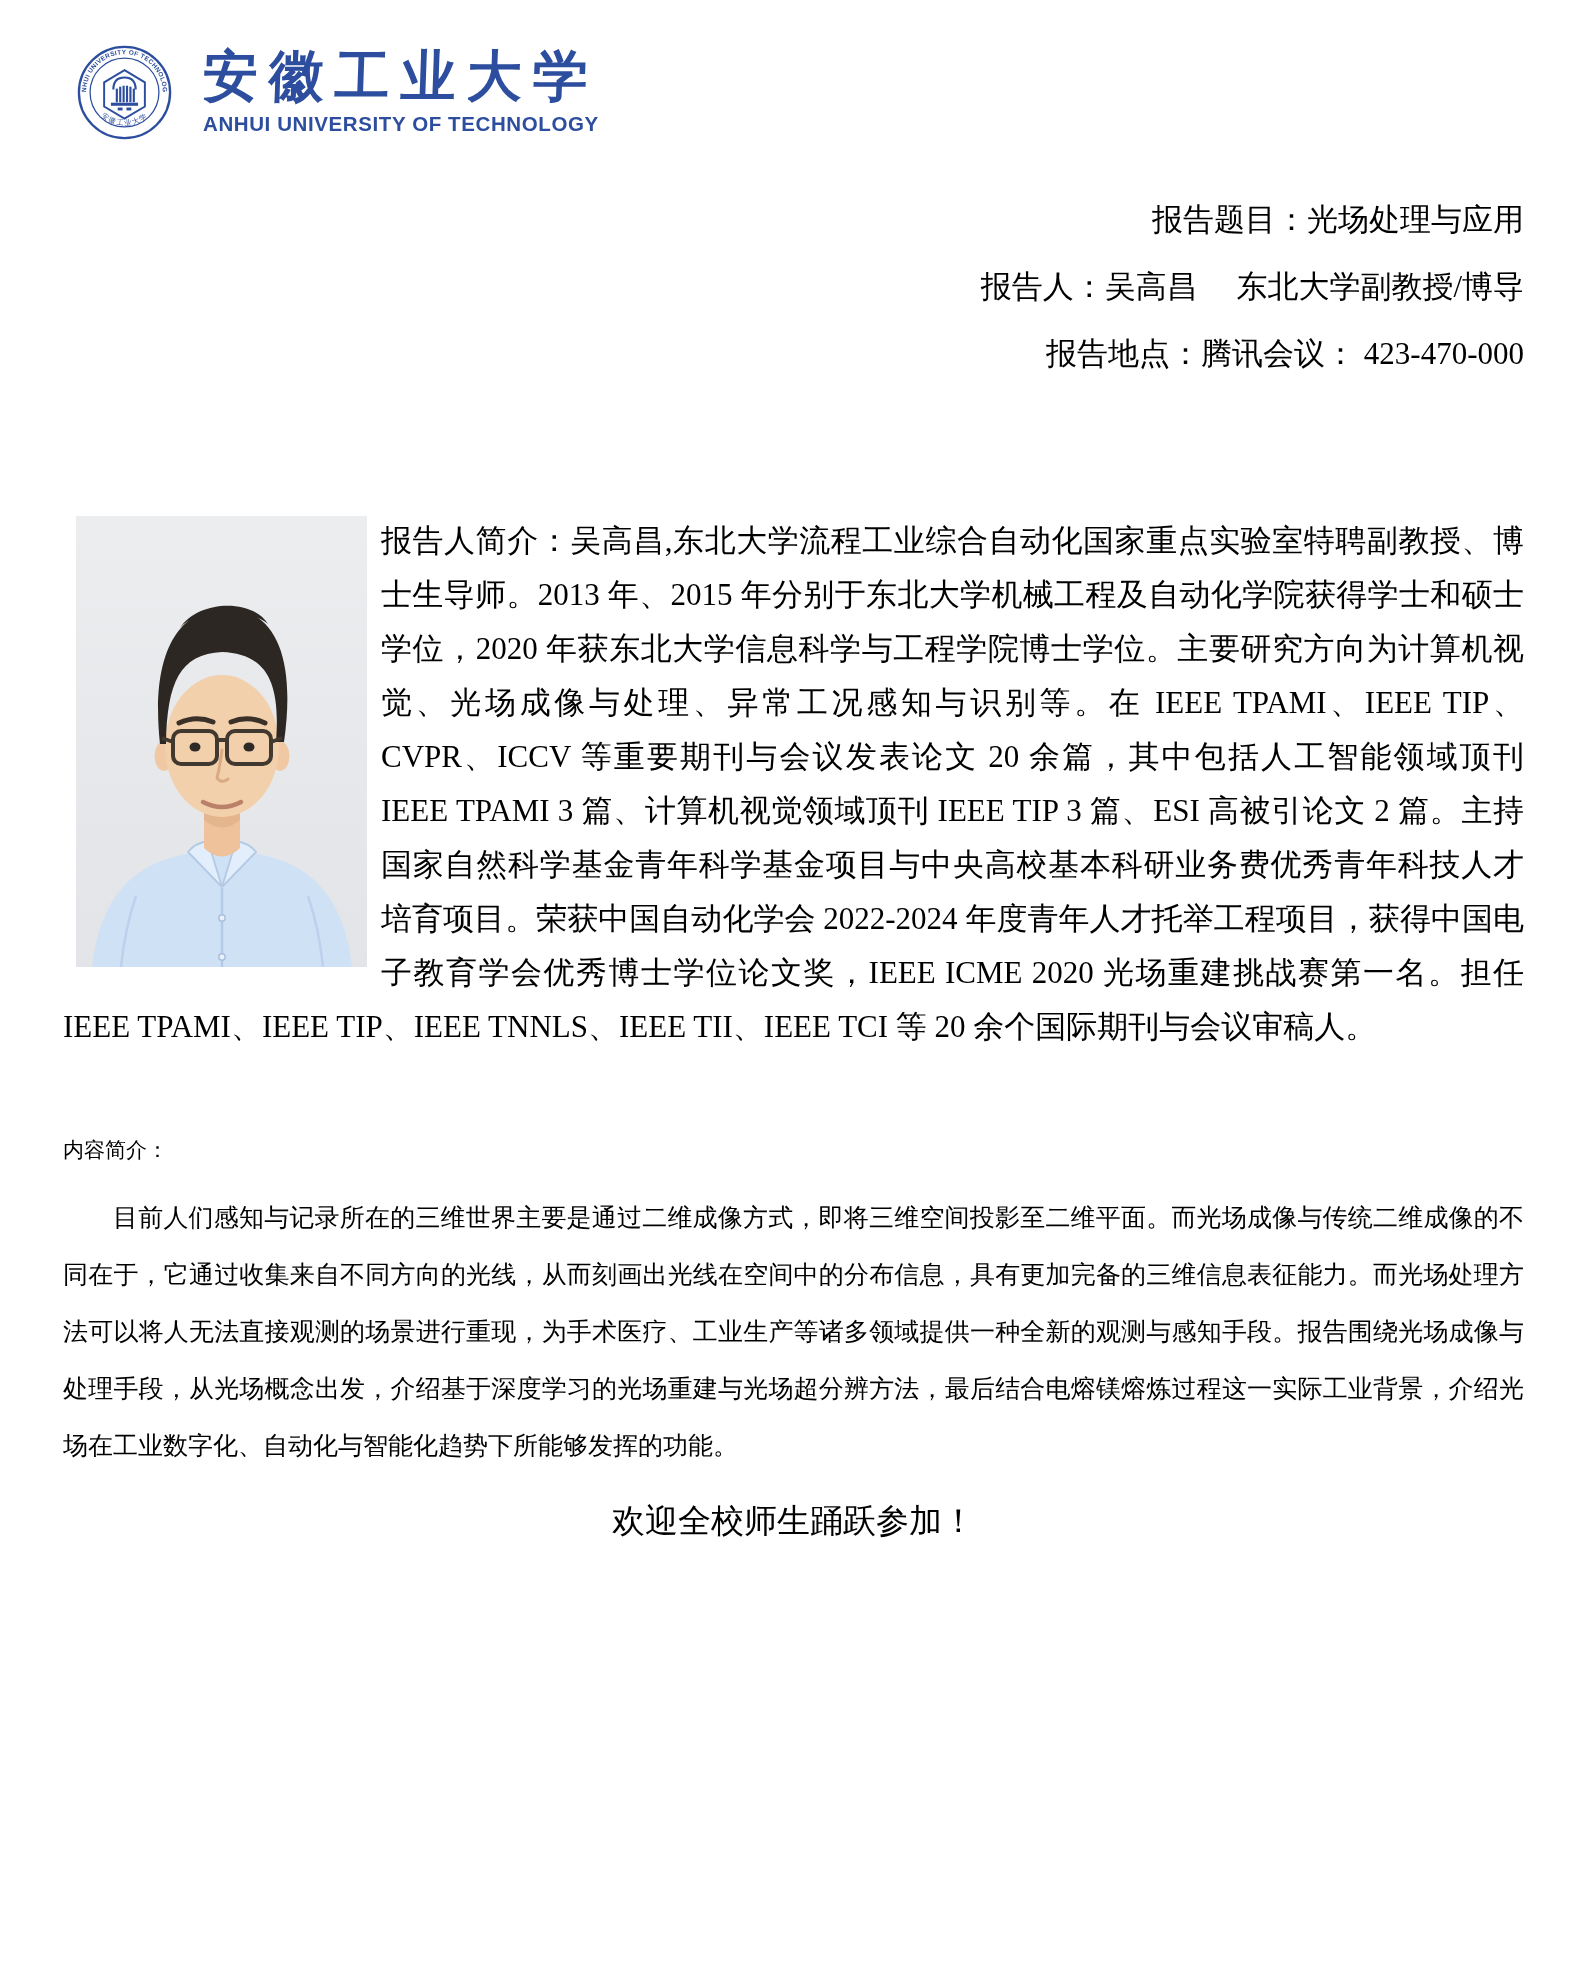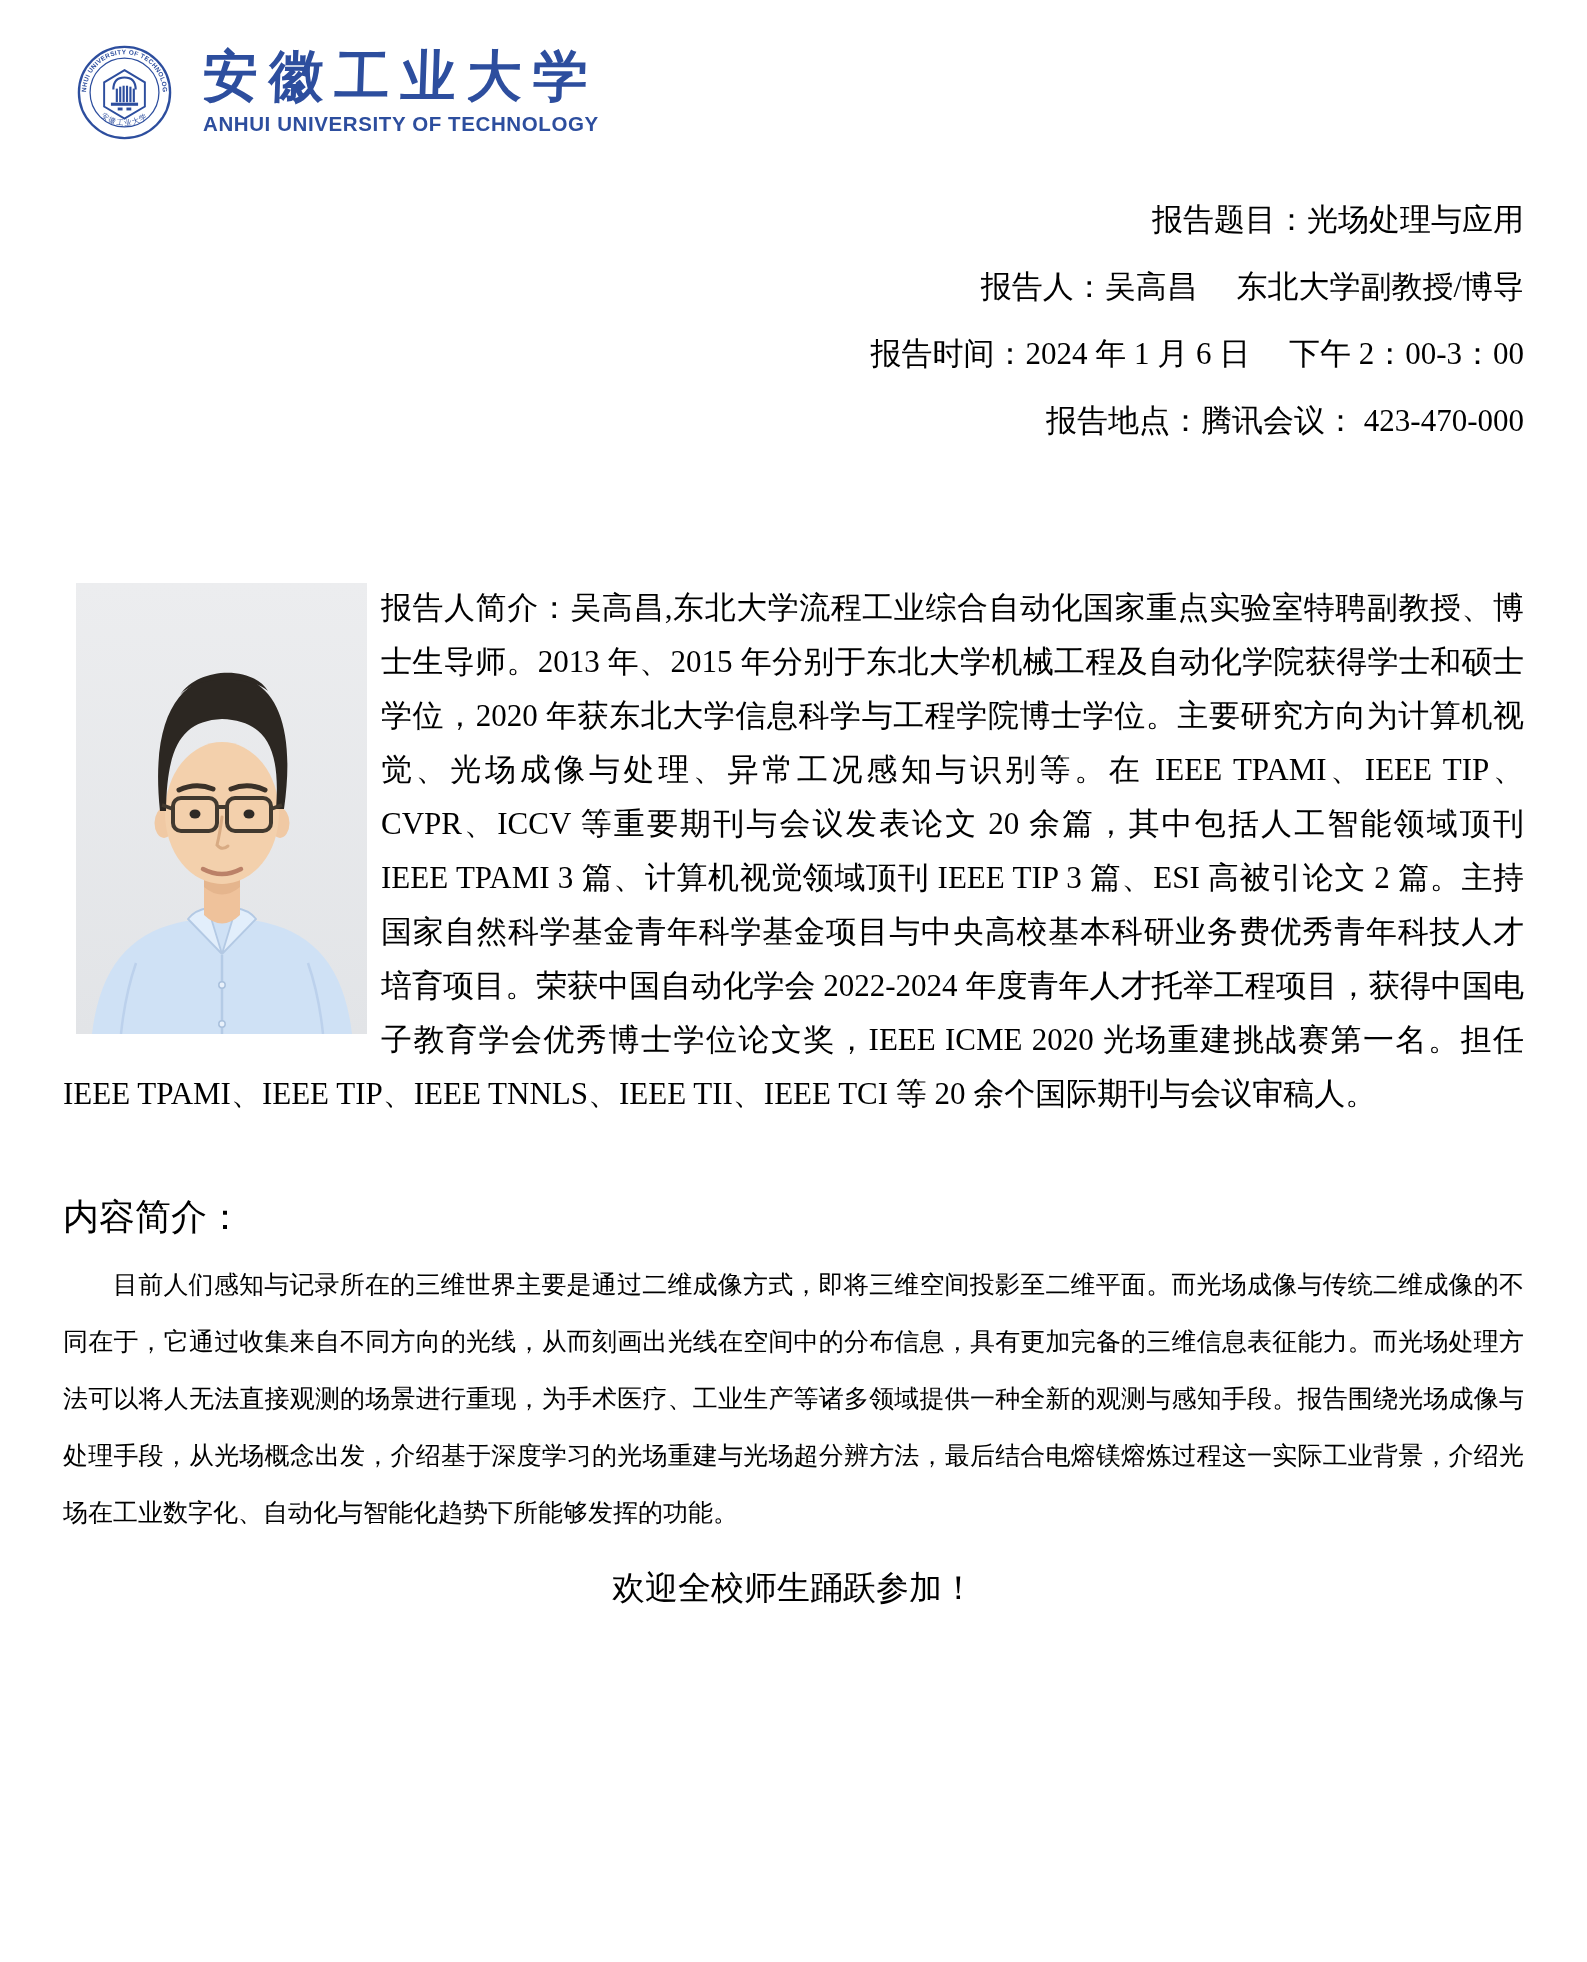--- a/index.html
+++ b/index.html
@@ -46,21 +46,21 @@
     margin:2px 14px 12px 13px;
   }
   .photo svg { width:100%; height:100%; display:block; }
   .bio-text {
     font-size:31px; line-height:54px;
     text-align:justify; text-justify:inter-ideograph;
   }
 
   
   .content { margin-top:68px; }
-  .content-heading { font-size:36px; line-height:57px;font-family:Liberation Serif, serif; }
+  .content-heading { font-size:21px; line-height:57px;font-family:Liberation Serif, serif; }
   .content-paragraph {
     margin-top:10px;
     font-size:25px; line-height:57px;
     text-align:justify; text-justify:inter-ideograph;
     text-indent:2em;
   }
 
   
   .footer-line {
     margin-top:22px;
@@ -105,23 +105,20 @@
       <div class="logo-en">ANHUI UNIVERSITY OF TECHNOLOGY</div>
     </div>
   </div>
 
   <div class="info">
     <div class="info-line">
       <span class="lbl">报告题目：</span><span class="val">光场处理与应用</span>
     </div>
     <div class="info-line">
       <span class="lbl">报告人：</span><span class="val">吴高昌　 东北大学副教授/博导</span>
-    </div>
-    <div class="info-line">
-      <span class="lbl">报告时间：</span><span class="val">2024 年 1 月 6 日　 下午 2：00-3：00</span>
     </div>
     <div class="info-line">
       <span class="lbl">报告地点：</span><span class="val">腾讯会议： 423-470-000</span>
     </div>
   </div>
 
   <div class="bio">
     <div class="photo">
       <svg viewBox="0 0 291 451" aria-hidden="true">
         <defs>

